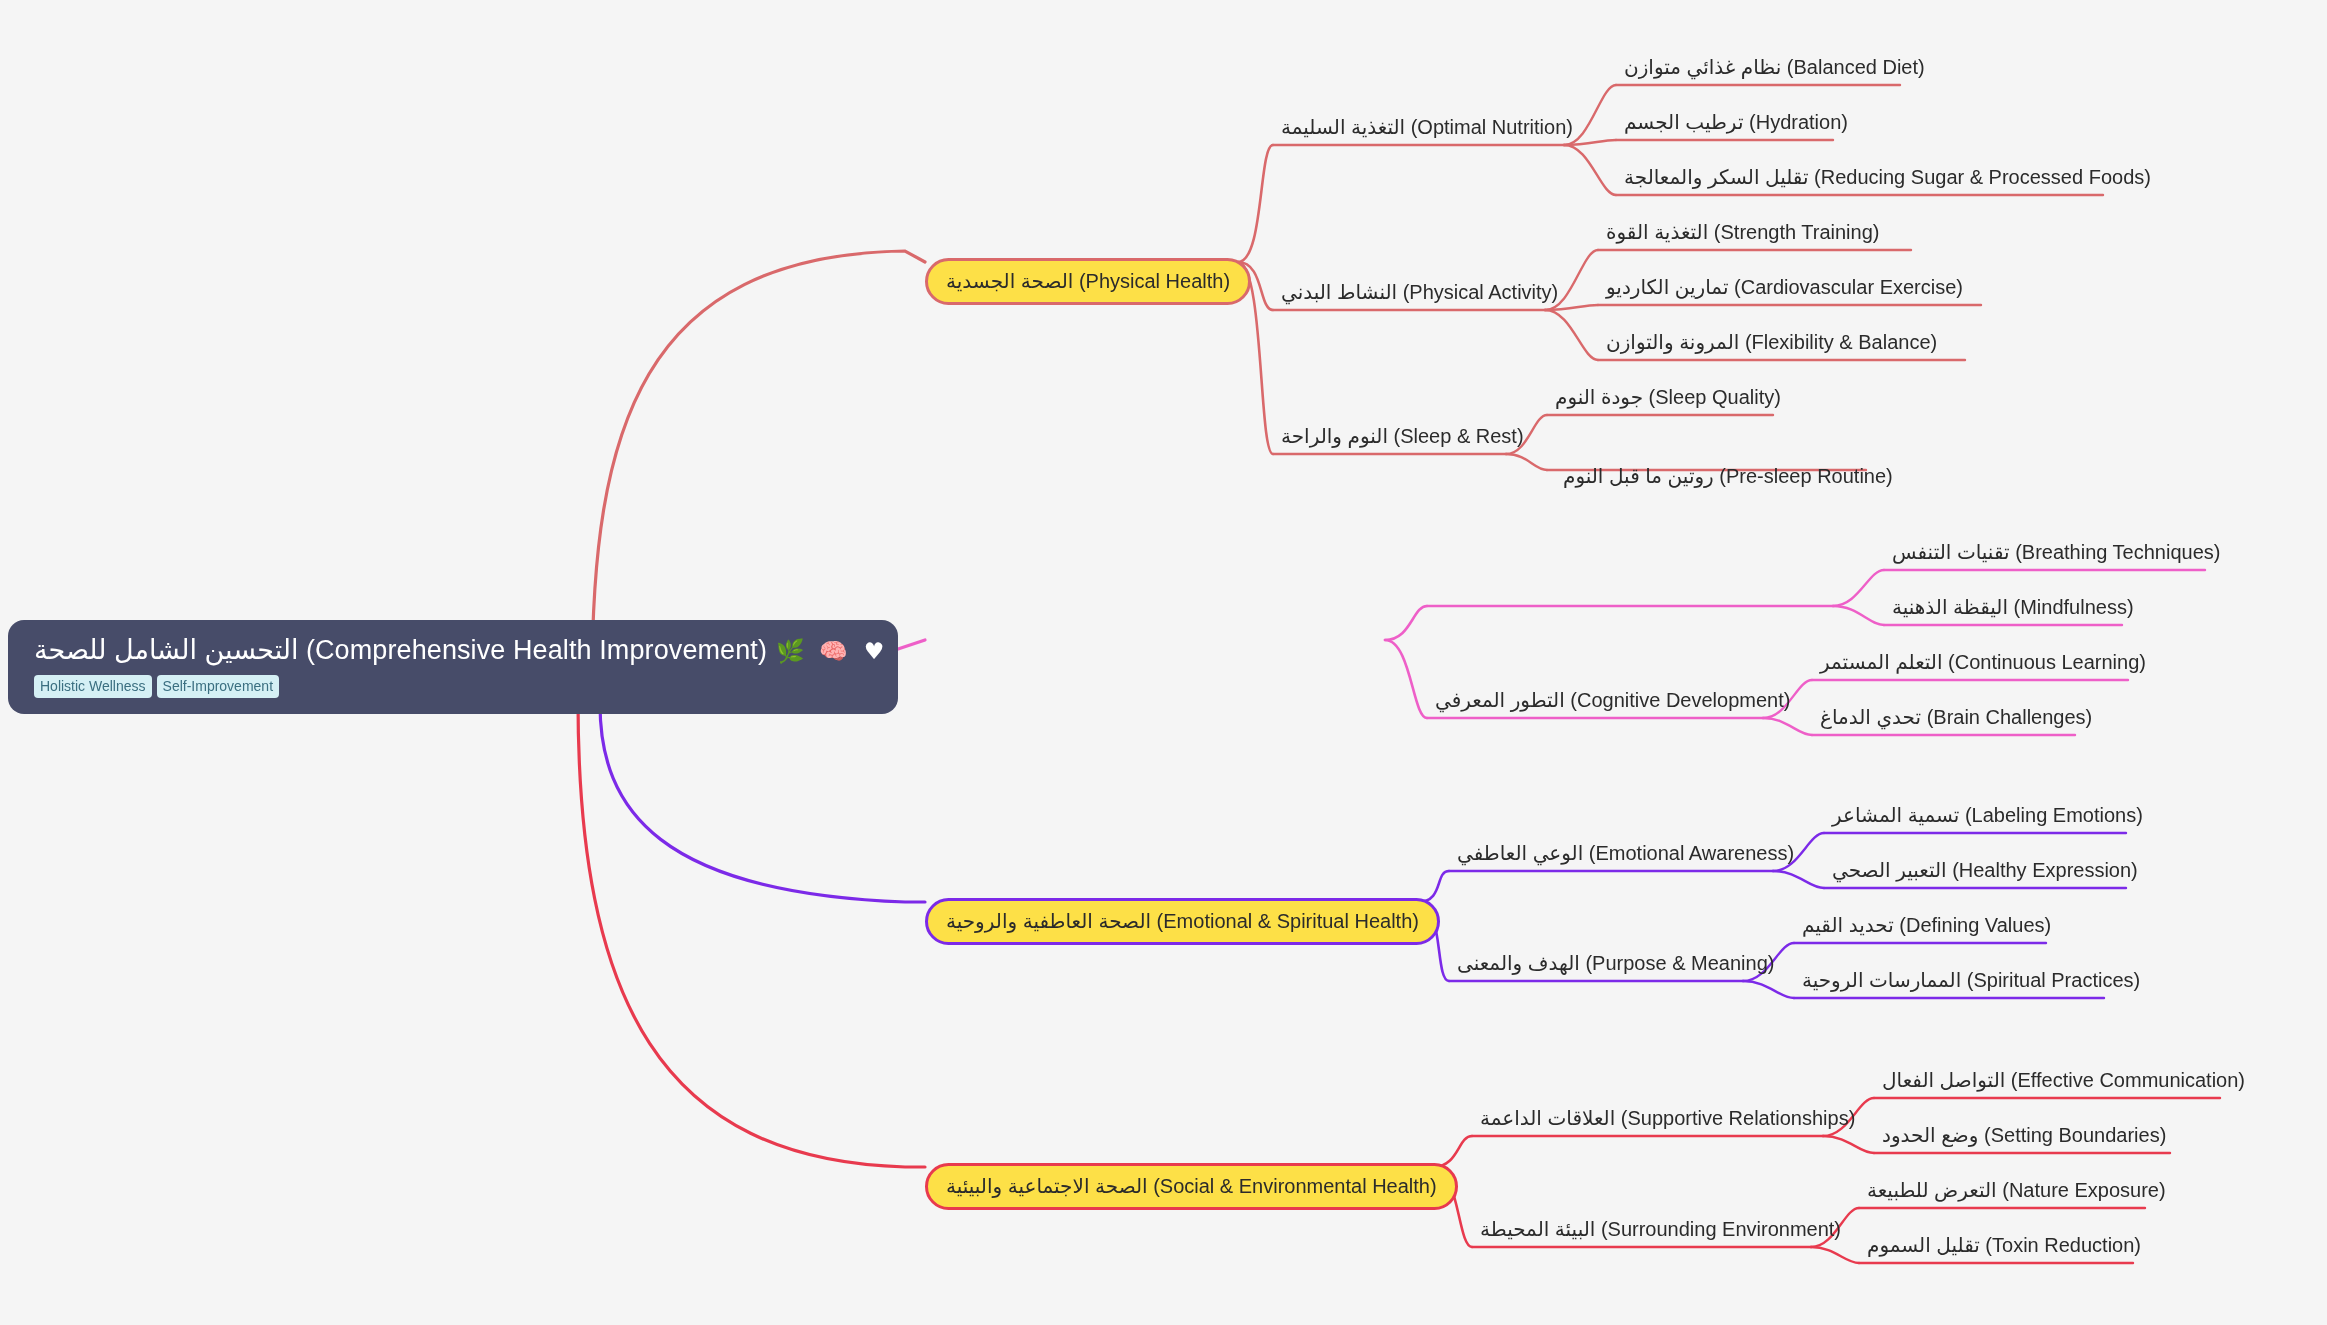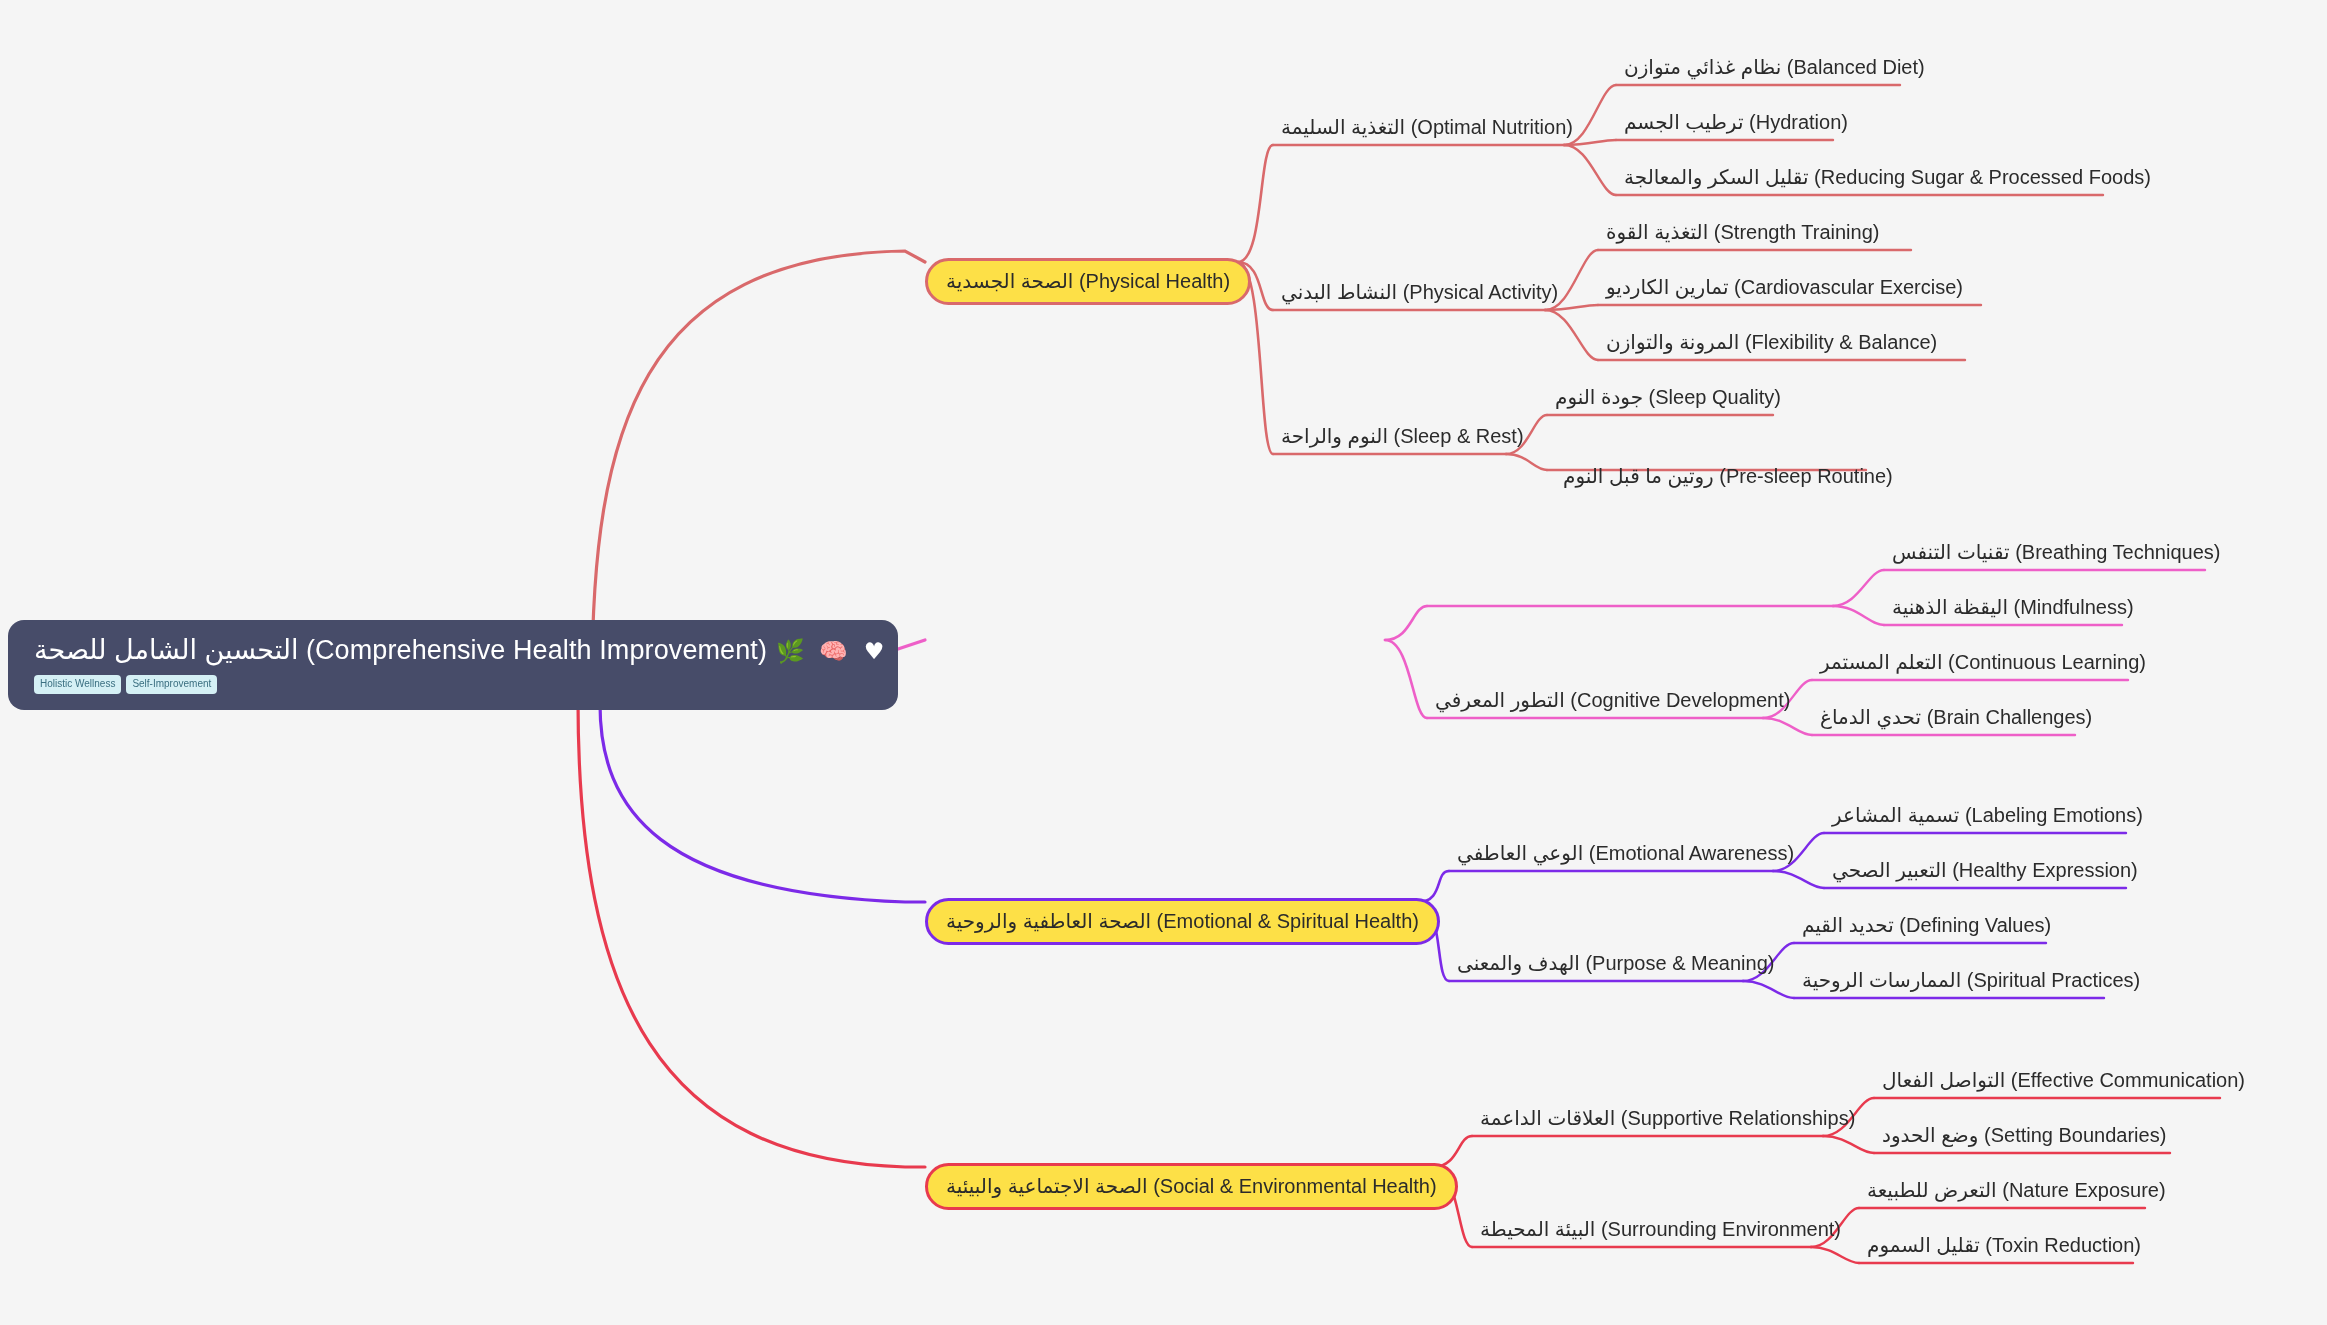--- a/index.html
+++ b/index.html
@@ -53,21 +53,21 @@
     font-size: 23px;
     letter-spacing: 4px;
   }
   .root-tags {
     display: flex;
     gap: 5px;
   }
   .tag {
     background: #d5f0f5;
     color: #3b6f81;
-    font-size: 10px;
+    font-size: 14px;
     line-height: 1;
     padding: 4px 6px 5px 6px;
     border-radius: 4px;
     white-space: nowrap;
   }
 
   
   .branch-node {
     position: absolute;
     box-sizing: border-box;

